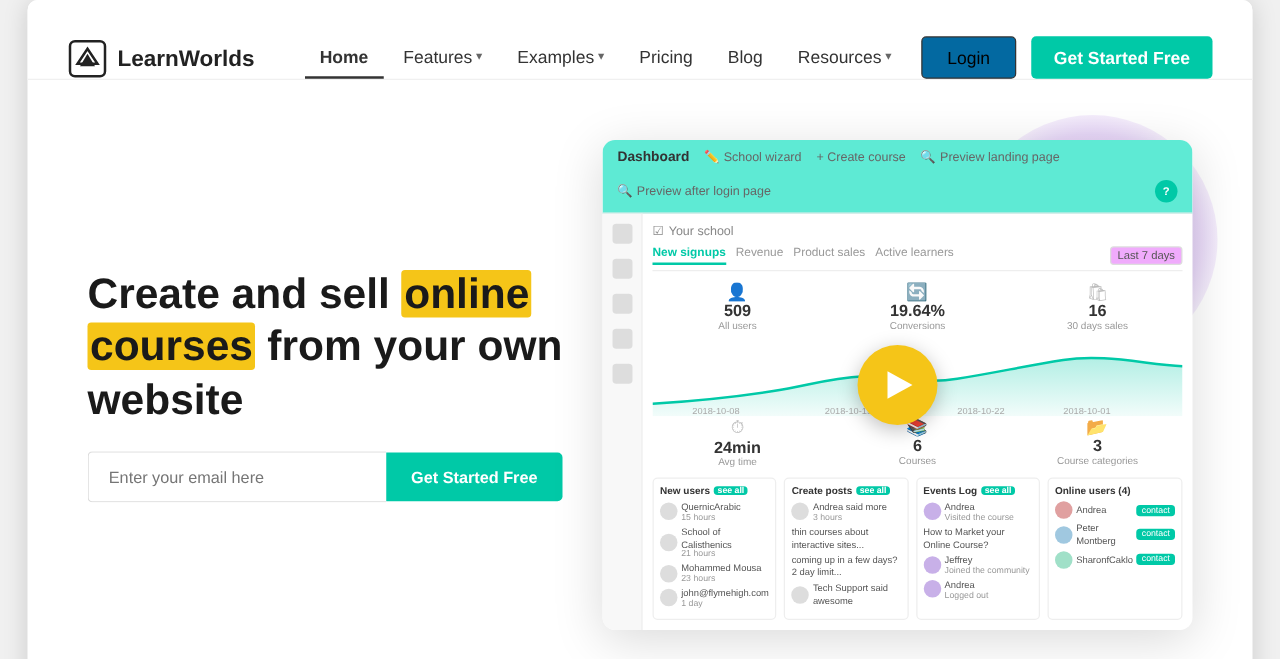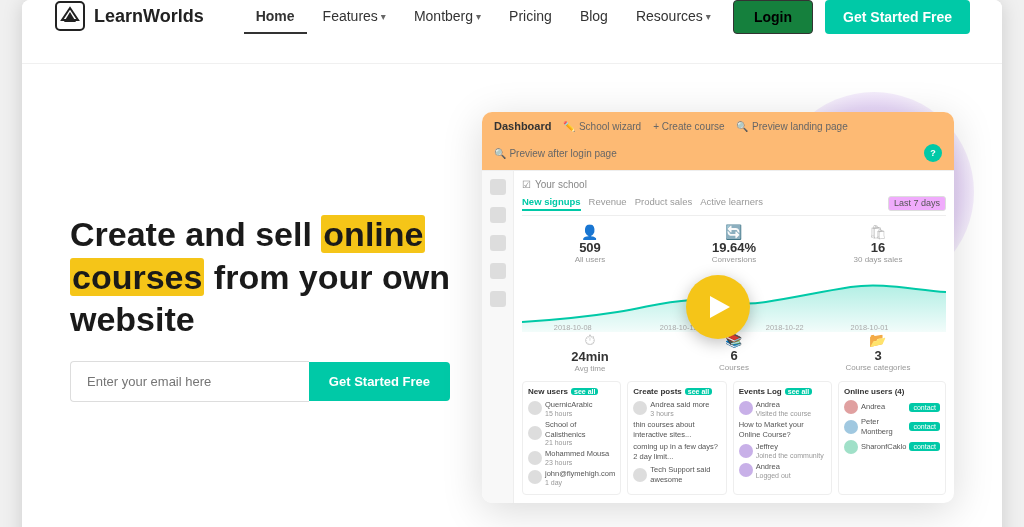--- a/index.html
+++ b/index.html
@@ -14,21 +14,21 @@
     .page-wrapper {
       width: 980px;
       background: #fff;
       border-radius: 8px;
       box-shadow: 0 2px 20px rgba(0,0,0,0.15);
       overflow: hidden;
     }
     
     .navbar {
       display: flex;
-      align-items: flex-start;
+      align-items: flex-end;
       padding: 0 32px;
       height: 64px;
       border-bottom: 1px solid #f0f0f0;
       background: #fff;
     }
     .logo {
       display: flex;
       align-items: center;
       gap: 8px;
       margin-right: 40px;
@@ -71,24 +71,24 @@
     }
     .nav-actions {
       display: flex;
       align-items: center;
       gap: 12px;
     }
     .btn-login {
       padding: 8px 20px;
       border: 1.5px solid #333;
       border-radius: 4px;
-      background: #15803d;
+      background: #0369a1;
       font-size: 14px;
       cursor: pointer;
-      font-weight: 700;
+      font-weight: 400;
     }
     .btn-cta {
       padding: 9px 18px;
       background: #00c9a7;
       color: #fff;
       border: none;
       border-radius: 4px;
       font-size: 14px;
       font-weight: 600;
       cursor: pointer;
@@ -179,21 +179,21 @@
     }
     .dashboard-inner {
       position: relative;
       z-index: 1;
     }
     
     .db-topbar {
       display: flex;
       align-items: center;
       padding: 8px 12px;
-      background: #fdba74;
+      background: #5eead4;
       border-bottom: 1px solid #eee;
       gap: 12px;
       flex-wrap: wrap;
     }
     .db-tab {
       font-size: 11px;
       font-weight: 700;
       color: #333;
     }
     .db-action {
@@ -420,21 +420,21 @@
     </a>
     <div class="nav-links">
       <div class="nav-item active">
         <span>Home</span>
       </div>
       <div class="nav-item">
         <span>Features</span>
         <span class="chevron">▾</span>
       </div>
       <div class="nav-item">
-        <span>Montberg</span>
+        <span>Examples</span>
         <span class="chevron">▾</span>
       </div>
       <div class="nav-item">
         <span>Pricing</span>
       </div>
       <div class="nav-item">
         <span>Blog</span>
       </div>
       <div class="nav-item">
         <span>Resources</span>

